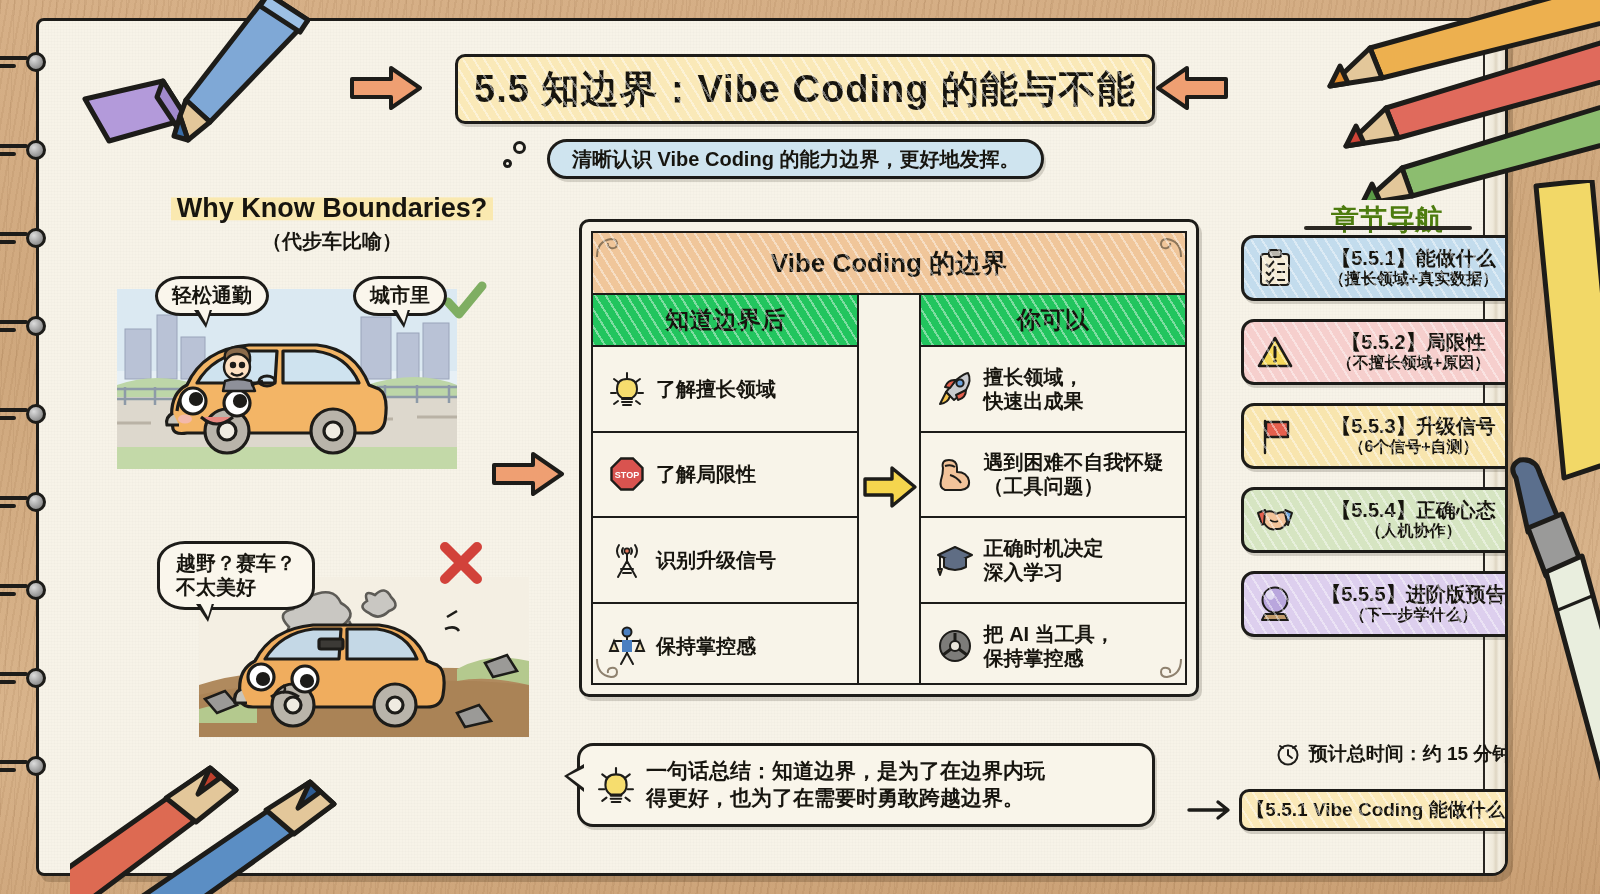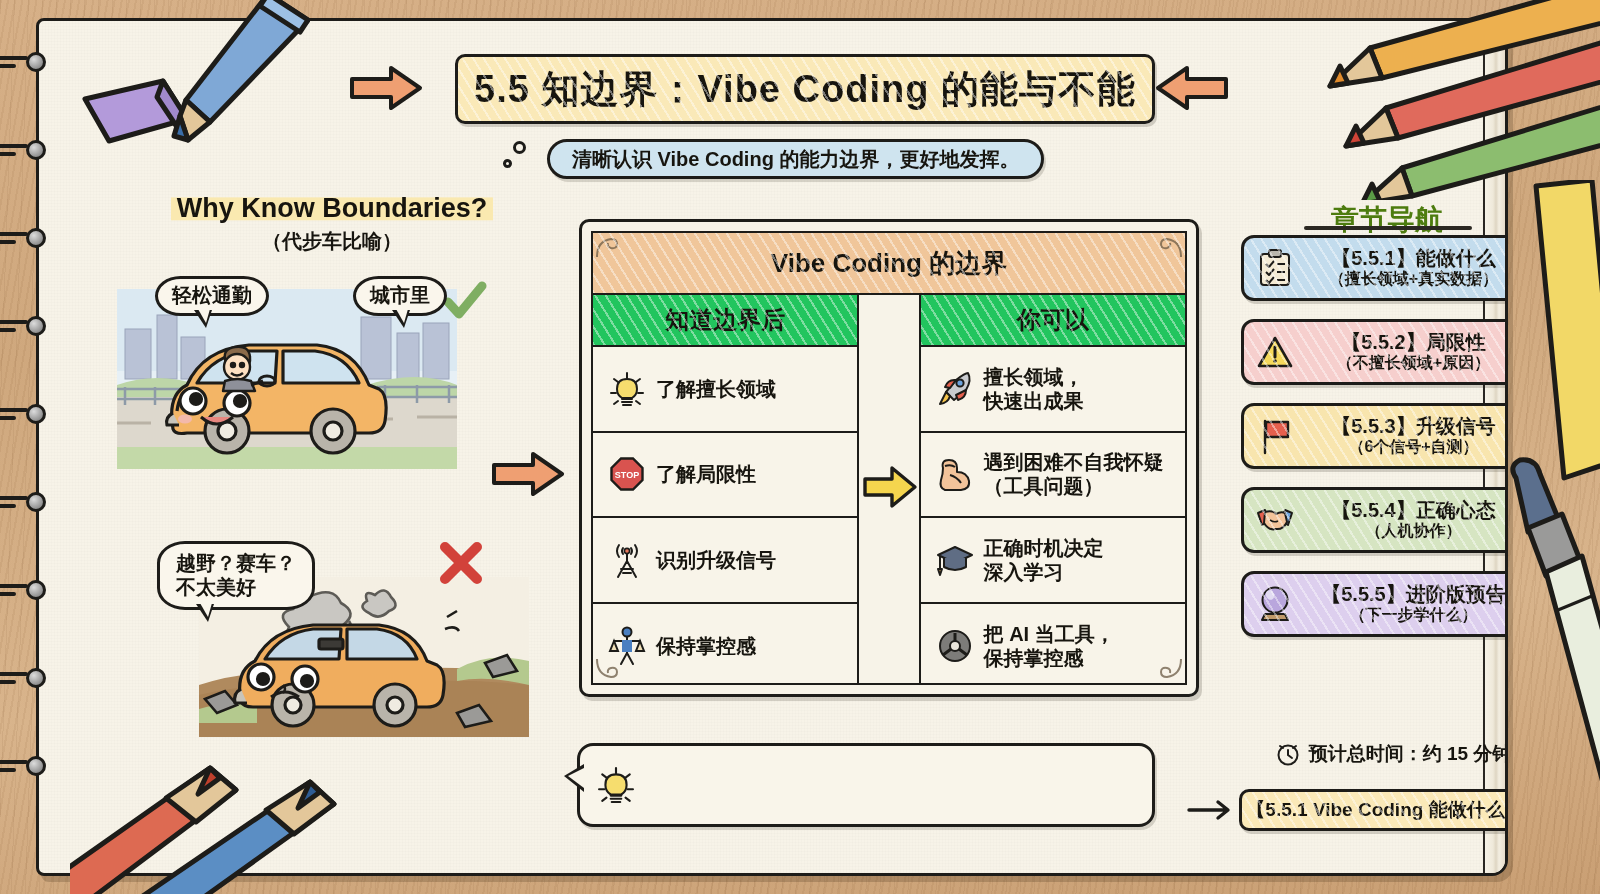--- a/index.html
+++ b/index.html
@@ -719,20 +719,22 @@
       <div id="summary-tail"></div>
       <span style="min-width:40px;display:flex;align-items:center;justify-content:center;">
         <svg width="36" height="40" viewBox="0 0 34 36">
           <g stroke="#1d1c19" stroke-width="2" stroke-linecap="round">
             <path d="M17 2 L17 7 M4 8 L8 11 M30 8 L26 11 M1 22 L6 22 M33 22 L28 22 M4 33 L8 30 M30 33 L26 30"></path>
             <path d="M17 8 Q27 8 27 18 Q27 24 22 27 L12 27 Q7 24 7 18 Q7 8 17 8 Z" fill="#f6dd6e"></path>
             <path d="M12 28 H22 M12 31 H22 M13 34 H21"></path>
           </g>
         </svg>
       </span>
+      <span id="summary-text">一句话总结：知道边界，是为了在边界内玩
+得更好，也为了在需要时勇敢跨越边界。</span>
     </div>
 
   </div>
 
   <div class="ring" style="top:52px;">
       <div class="wire"></div>
       <div class="wire2"></div>
       <div class="hole"></div>
     </div>
   <div class="ring" style="top:140px;">

